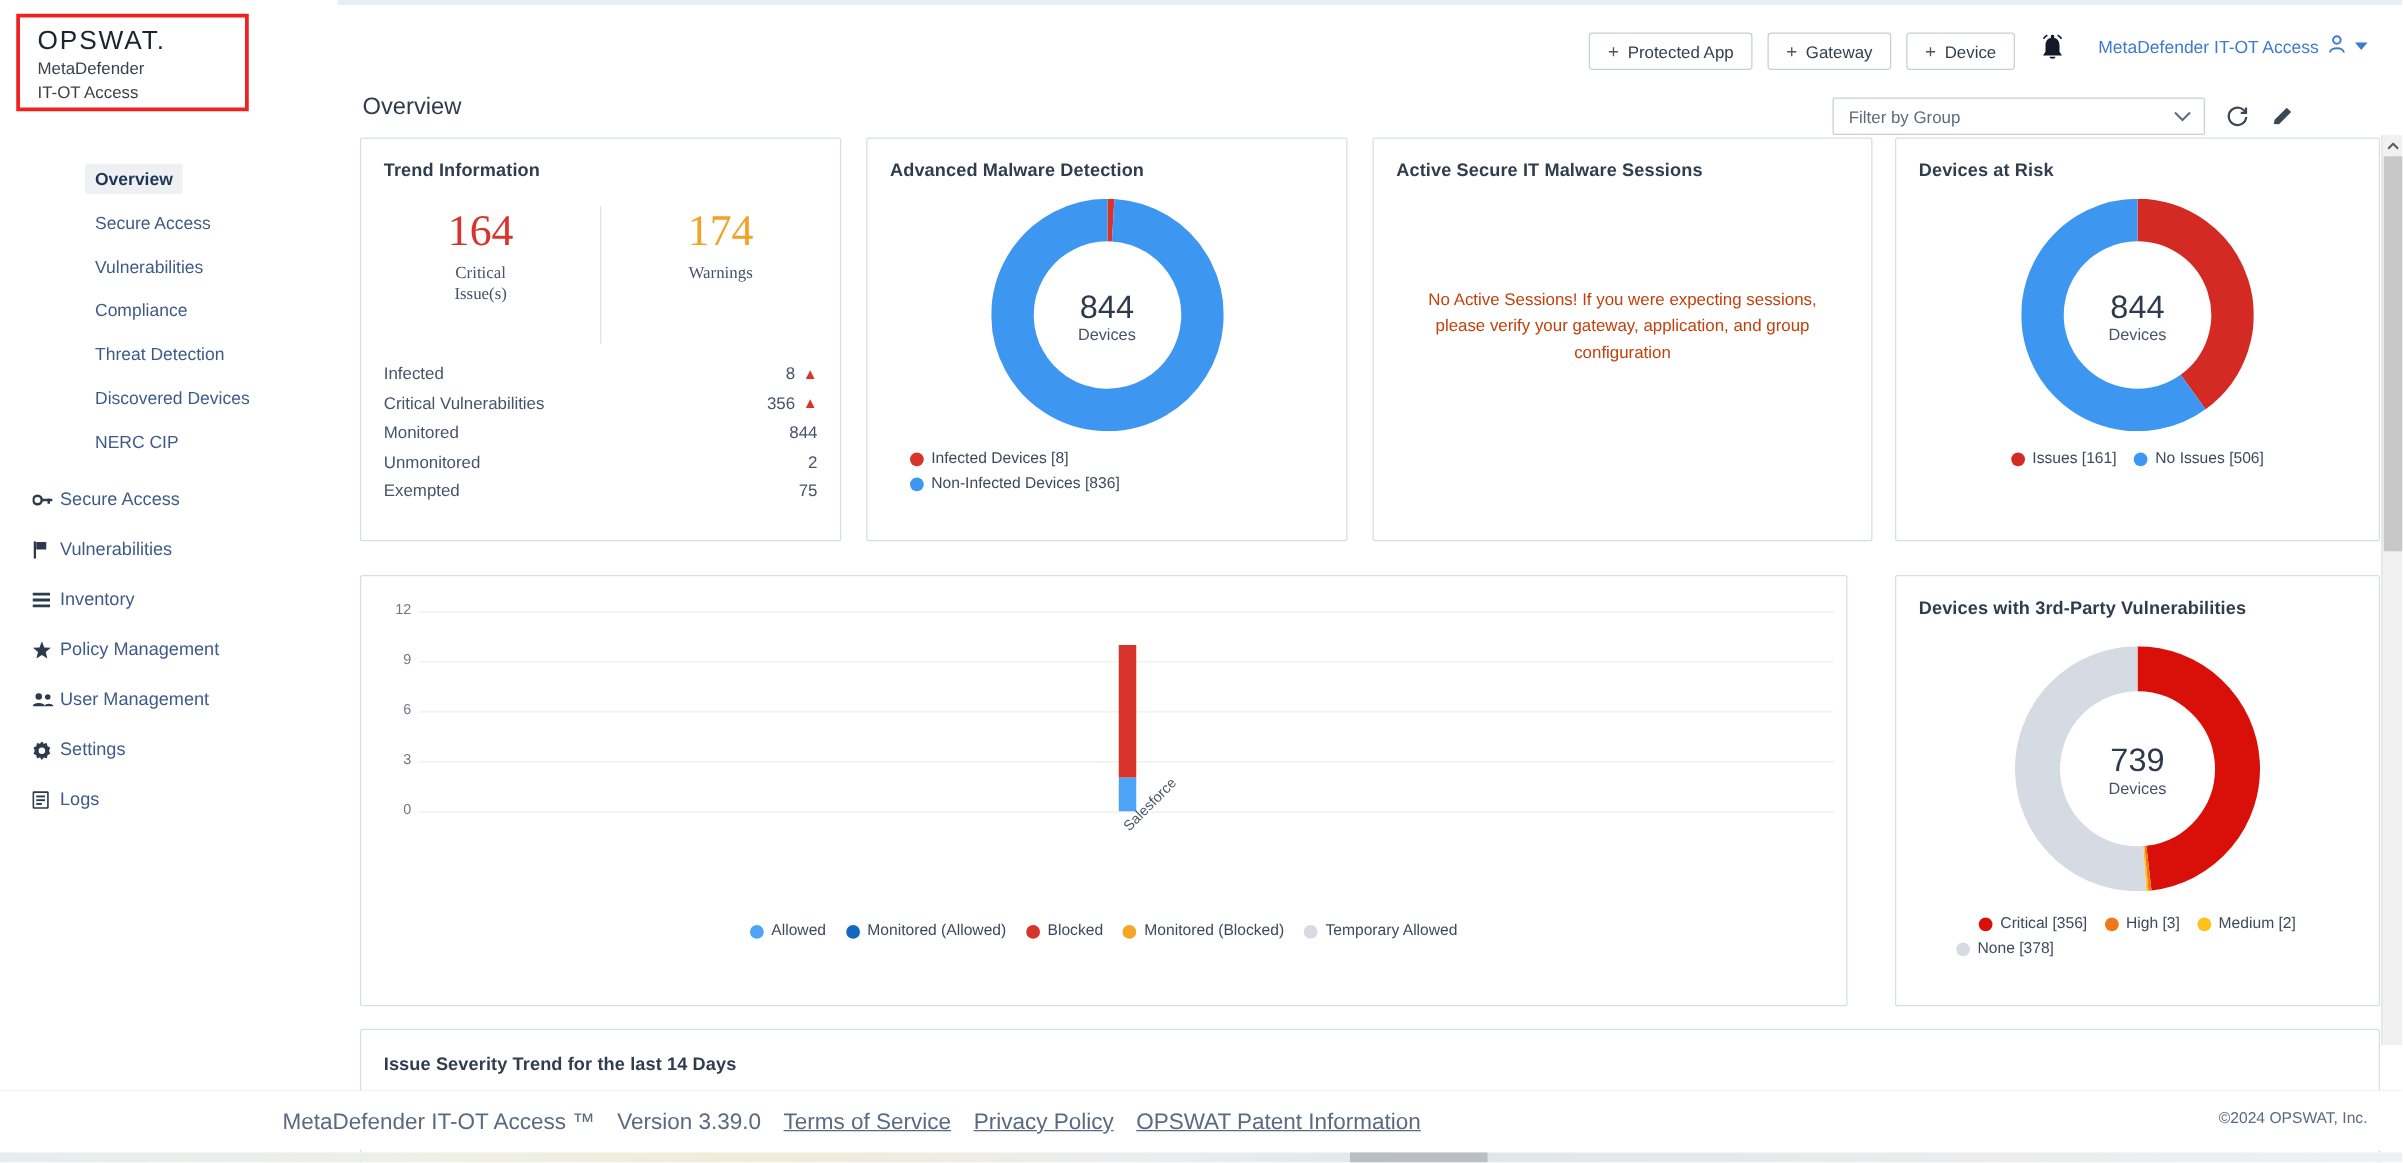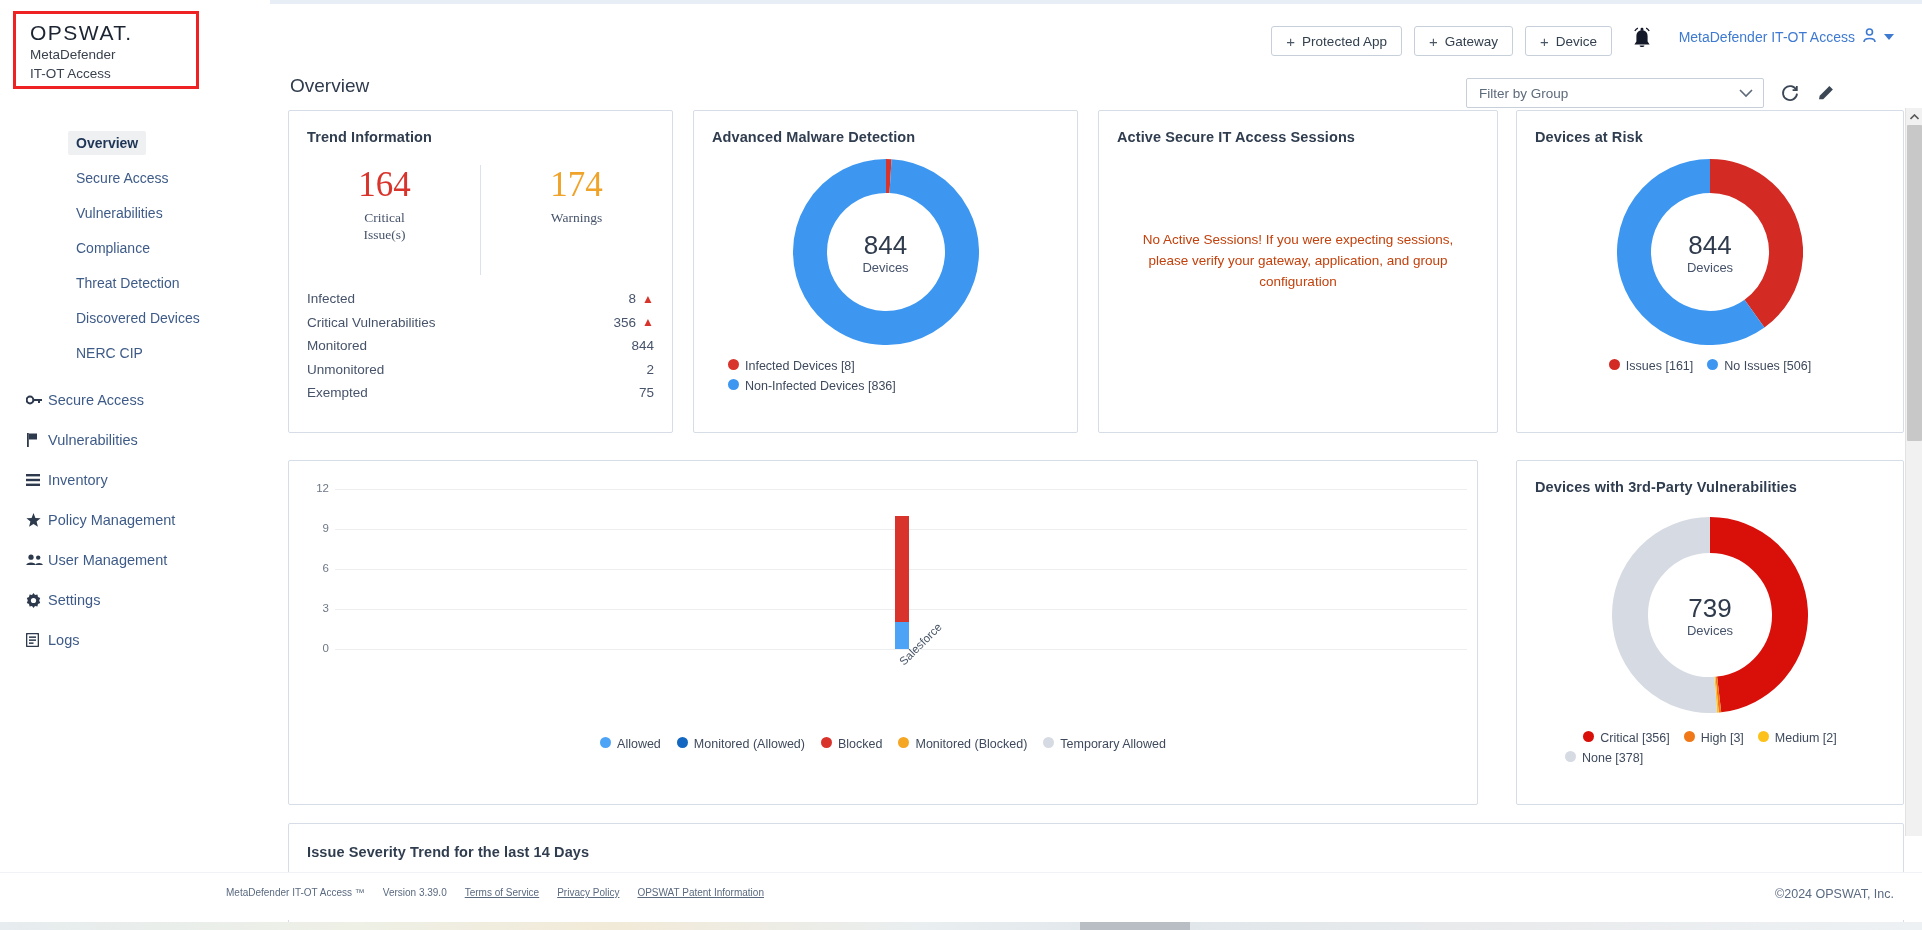--- a/index.html
+++ b/index.html
@@ -141,21 +141,21 @@
     position: absolute; left: 0; right: 0; top: 0; bottom: 0;
     display: flex; flex-direction: column; align-items: center; justify-content: center;
     pointer-events: none;
   }
   .donut-num { font-size: 26px; color: #2f3b4c; line-height: 30px; }
   .donut-sub { font-size: 13px; color: #46536a; }
   .legend {
     display: flex; flex-wrap: wrap; justify-content: center; gap: 6px 14px;
     margin-top: 10px; padding: 0 14px;
   }
-  .legend-item { display: flex; align-items: flex-start; gap: 6px; font-size: 12.5px; color: #3e4a5c; }
+  .legend-item { display: flex; align-items: flex-end; gap: 6px; font-size: 12.5px; color: #3e4a5c; }
   .legend-dot { width: 11px; height: 11px; border-radius: 50%; flex: 0 0 11px; }
   .legend.left { justify-content: flex-start; padding-left: 34px; }
 
   
   .empty-msg {
     position: absolute; left: 0; right: 0; top: 118px; text-align: center;
     font-size: 13.5px; color: #c2410c; line-height: 21px; padding: 0 36px;
   }
 
   
@@ -193,21 +193,21 @@
     background: #c8c8c8; border-radius: 1px;
   }
 
   
   .footer {
     position: absolute; left: 0; top: 872px; width: 1922px; height: 48px;
     background: #fff; border-top: 1px solid #f0f2f5;
   }
   .footer-links {
     position: absolute; left: 226px; top: 887px; display: flex; align-items: center; gap: 18px;
-    font-size: 10px; color: #5a6a80;
+    font-size: 18px; color: #5a6a80;
   }
   .footer-links a { color: #5a6a80; text-decoration: underline; cursor: pointer; }
   .copyright {
     position: absolute; right: 28px; top: 887px; font-size: 12.5px; color: #5a6a80;
   }
   .bottom-bar {
     position: absolute; left: 0; top: 922px; width: 1922px; height: 8px;
     background: linear-gradient(90deg,#e6ecef 0%,#eef0e6 18%,#f2ead8 32%,#e9eef0 48%,#dfe6ea 60%,#e8eaec 75%,#eef1f3 100%);
   }
   .bottom-dark {
@@ -469,21 +469,21 @@
         <span>Infected Devices [8]</span>
       </div>
       <div class="legend-item">
         <span class="legend-dot" style="background:#3d97f0"></span>
         <span>Non-Infected Devices [836]</span>
       </div>
     </div>
   </div>
 
   <div class="card" id="card-sessions">
-    <div class="card-title">Active Secure IT Access Sessions</div>
+    <div class="card-title">Active Secure IT Malware Sessions</div>
     <div class="empty-msg">No Active Sessions! If you were expecting sessions, please verify your gateway, application, and group configuration</div>
   </div>
 
   <div class="card" id="card-risk">
     <div class="card-title">Devices at Risk</div>
     <div class="donut-wrap">
       <svg id="donut-risk" width="186" height="186" viewBox="0 0 186 186">
           <path d="M 93 17 A 76 76 0 0 1 137.4883896878381 154.61804267406634" stroke="#d32a23" stroke-width="34" fill="none"></path>
           <path d="M 137.4883896878381 154.61804267406634 A 76 76 0 1 1 92.99999999999999 17" stroke="#3d97f0" stroke-width="34" fill="none"></path>
         </svg>

